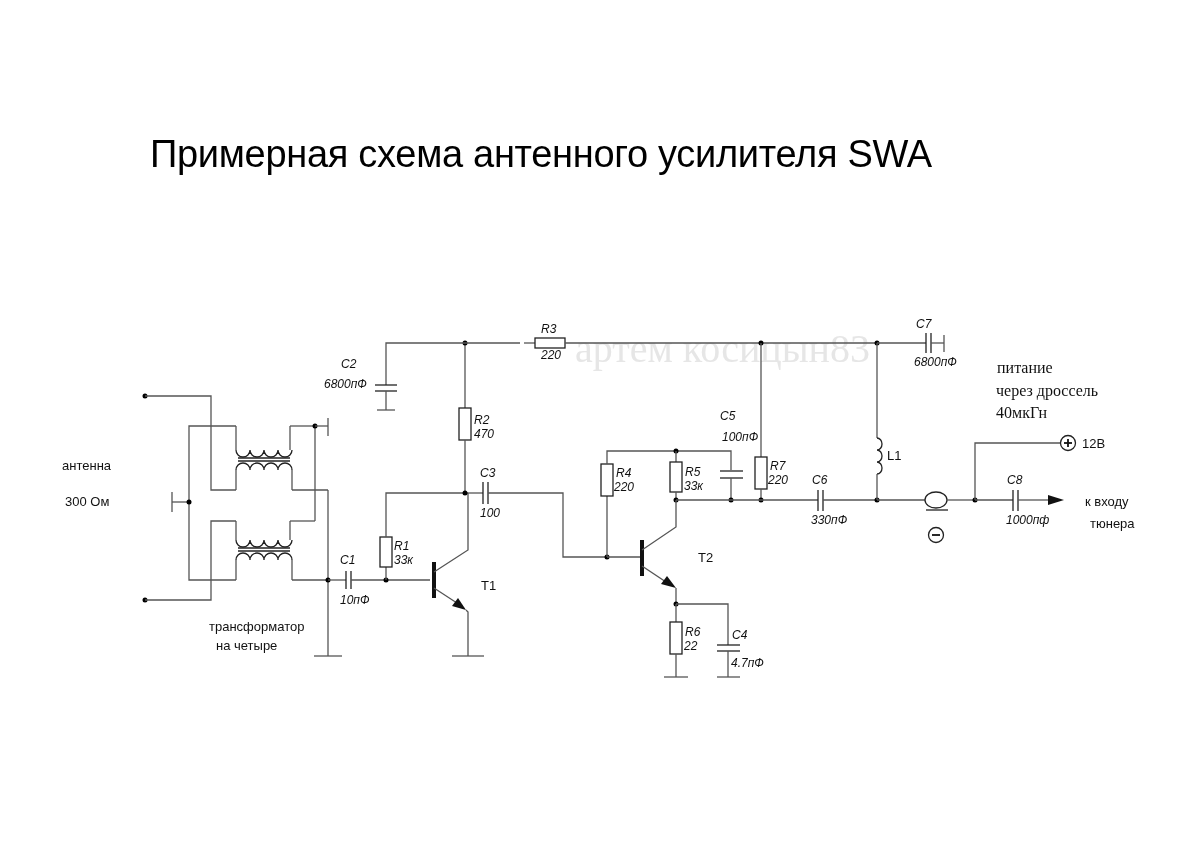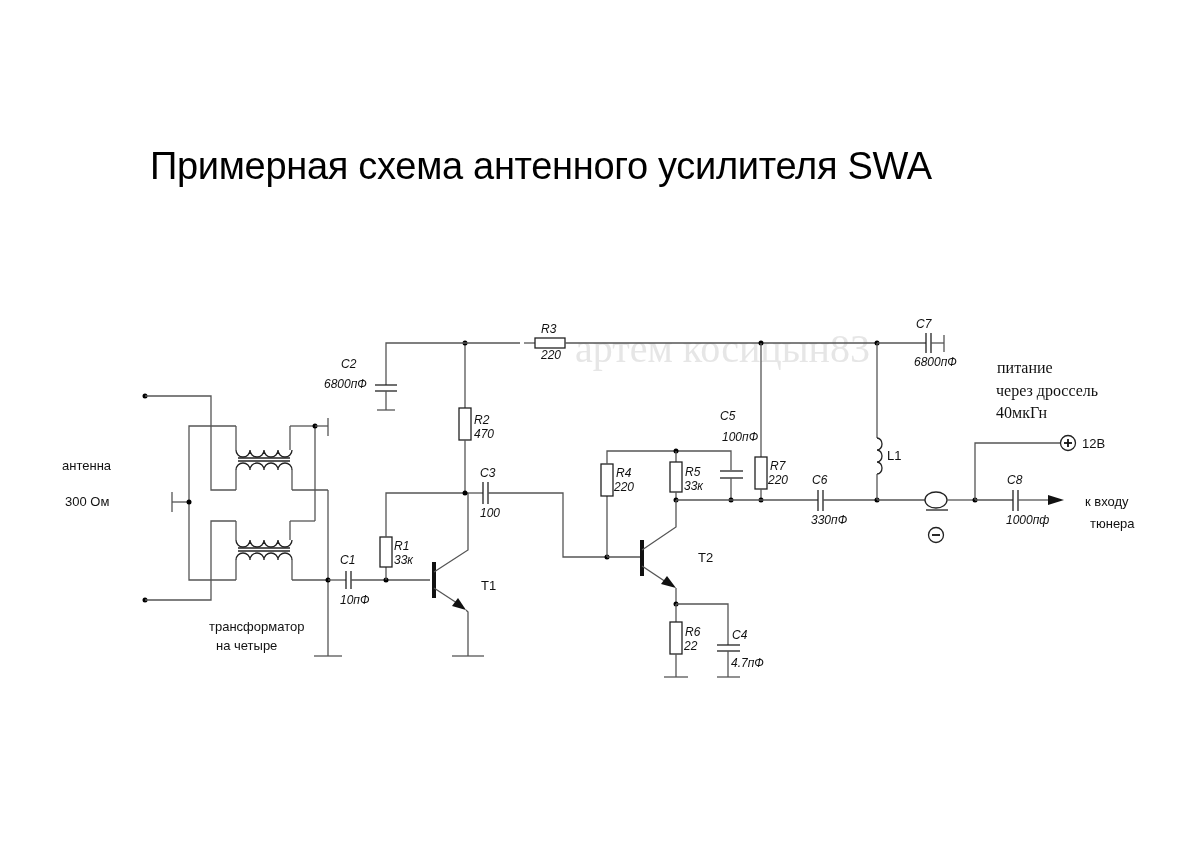--- a/index.html
+++ b/index.html
@@ -1,17 +1,17 @@
 <!DOCTYPE html>
 <html><head>
 <meta charset="utf-8">
 <style>
   html, body { margin: 0; padding: 0; background: #ffffff; }
   body { width: 1200px; height: 849px; position: relative; overflow: hidden; }
-  .title { position: absolute; left: 150px; top: 133px; font-family: "Liberation Sans", sans-serif; font-size: 38px; color: #000; white-space: nowrap; letter-spacing: -0.3px; margin-top: 12px; }
+  .title { position: absolute; left: 150px; top: 133px; font-family: "Liberation Sans", sans-serif; font-size: 38px; color: #000; white-space: nowrap; letter-spacing: -0.3px; }
   svg { position: absolute; left: 0; top: 0; }
   .lbl { font-family: "Liberation Sans", sans-serif; font-size: 12px; font-style: italic; fill: #111; }
   .txt { font-family: "Liberation Sans", sans-serif; font-size: 13px; fill: #111; }
   .serif { font-family: "Liberation Serif", serif; font-size: 16px; fill: #111; }
   .wm { font-family: "Liberation Serif", serif; font-size: 40px; fill: #e6e6e6; }
   .w { stroke: #555; stroke-width: 1.3; fill: none; }
   .wk { stroke: #222; stroke-width: 1.3; fill: none; }
   .dot { fill: #000; }
 </style>
 </head>

